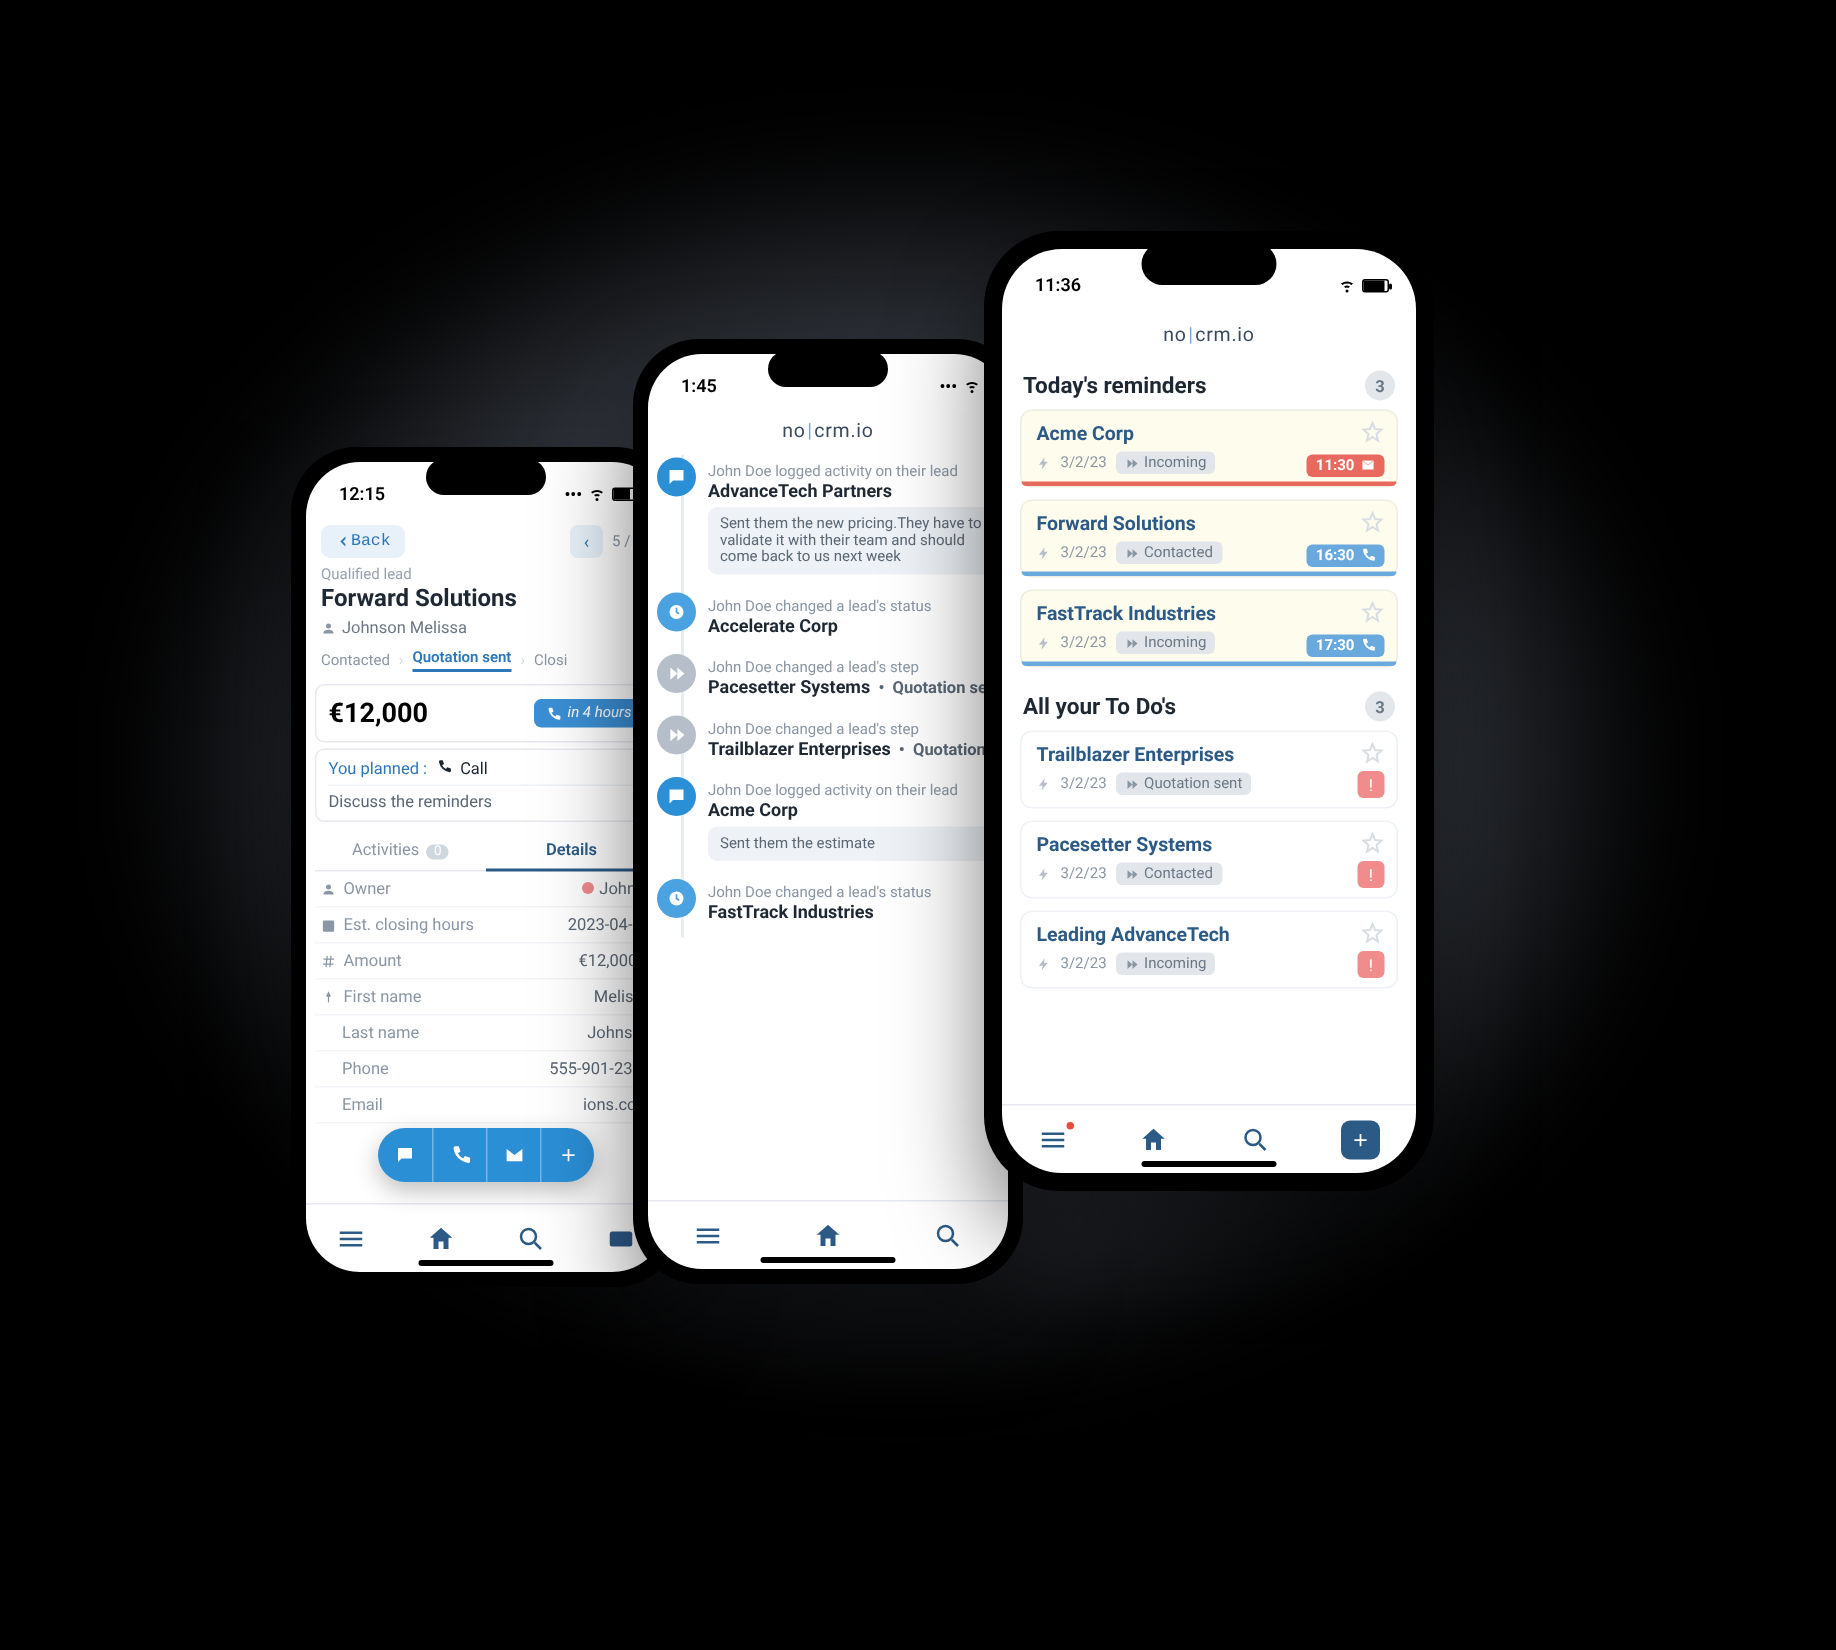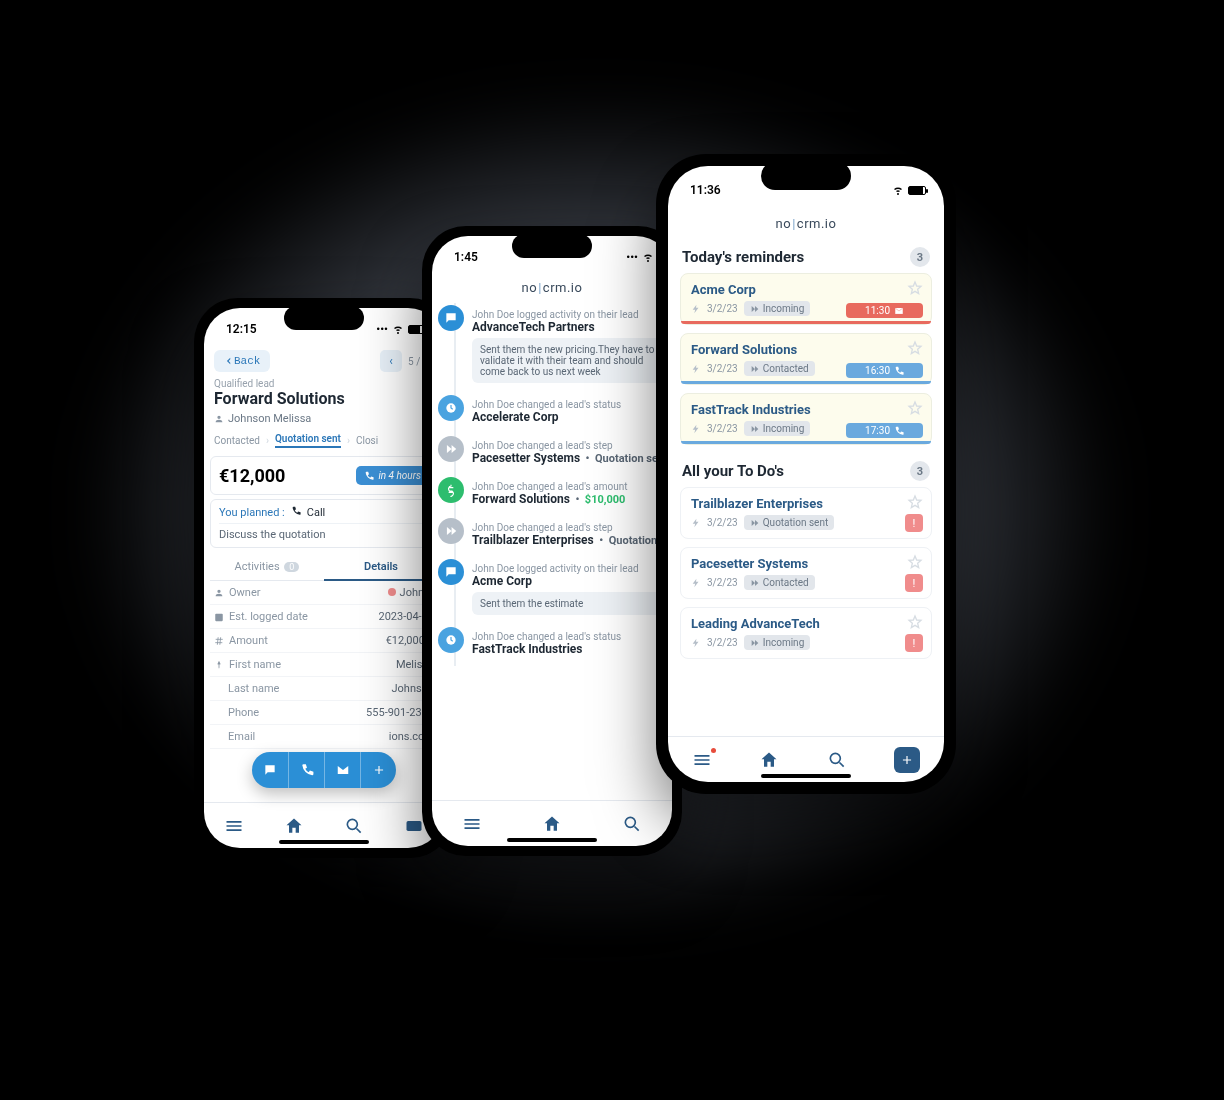--- a/index.html
+++ b/index.html
@@ -122,21 +122,21 @@
   .card {
     background:#fdfced;
     border:1px solid #eceee0;
     border-radius:8px; margin:0 6px 8px; padding:8px 10px 8px;
     position:relative;
   }
   .card.todo { background:#fff; border:1px solid #eef1f5;}
   .card .name { color:#2b5a86; font-weight:700; font-size:13px; }
   .card .row2 { display:flex; align-items:center; gap:6px; margin-top:4px; flex-wrap:wrap;}
   .star { position:absolute; right:8px; top:6px; color:#d7dde3; font-size:14px;}
-  .time-badge { position:absolute; right:8px; bottom:6px; font-size:10px; color:#fff; border-radius:4px; padding:2px 19px; display:flex; gap:4px; align-items:center;}
+  .time-badge { position:absolute; right:8px; bottom:6px; font-size:10px; color:#fff; border-radius:4px; padding:2px 6px; display:flex; gap:4px; font-weight:bold;}
   .tb-red { background:#e86a5e;} .tb-blue{background:#6aa9de;}
   .stripe { position:absolute; left:0; right:0; bottom:0; height:3px; border-radius:0 0 8px 8px;}
   .st-red{background:#e86a5e;} .st-blue{background:#6aa9de;}
   .flag { position:absolute; right:8px; bottom:6px; width:18px;height:18px;background:#f08c8c;border-radius:4px;color:#fff;display:flex;align-items:center;justify-content:center;font-size:11px;}
   .plus-btn { width:26px;height:26px;background:#2b5a86;color:#fff;border-radius:6px;display:flex;align-items:center;justify-content:center;}
 
   
   .svg { width:14px; height:14px; fill:currentColor; vertical-align:middle;}
   .svg12{width:12px;height:12px;} .svg10{width:10px;height:10px;}
 </style>
@@ -203,21 +203,21 @@
       </div>
 
       <div class="plan-box">
         <div class="hd">
           <span>You planned :</span>
           <svg class="svg10" viewBox="0 0 24 24" fill="#1e2833">
               <path d="M6 2h4l2 6-3 2a12 12 0 006 6l2-3 6 2v4a2 2 0 01-2 2A19 19 0 014 4a2 2 0 012-2z"></path>
             </svg>
           <span style="color:#1e2833">Call</span>
         </div>
-        <div>Discuss the quotation</div>
+        <div>Discuss the reminders</div>
       </div>
 
       <div class="tabs2">
         <div>
           <span>Activities</span>
           <span class="badge">0</span>
         </div>
         <div class="on">Details</div>
       </div>
 
@@ -228,21 +228,21 @@
             </svg>
             <span>Owner</span>
           </span>
           <span><span class="owner-dot"></span><span>John D</span></span>
         </div>
       <div class="detail-row">
           <span class="k">
             <svg class="svg10" viewBox="0 0 24 24" fill="#8a96a3">
               <path d="M5 4h14a2 2 0 012 2v14a2 2 0 01-2 2H5a2 2 0 01-2-2V6a2 2 0 012-2zm0 6h14v10H5z"></path>
             </svg>
-            <span>Est. logged date</span>
+            <span>Est. closing hours</span>
           </span>
           <span>2023-04-09</span>
         </div>
       <div class="detail-row">
           <span class="k">
             <svg class="svg10" viewBox="0 0 24 24" fill="#8a96a3">
               <path d="M10 3L8 21M16 3l-2 18M4 8h17M3 16h17" stroke="#8a96a3" stroke-width="2" fill="none"></path>
             </svg>
             <span>Amount</span>
           </span>
@@ -361,29 +361,20 @@
           <div class="tl-item">
             <div class="tl-icon ic-gray">
               <svg class="svg" viewBox="0 0 24 24" fill="#fff">
                 <path d="M5 5l8 7-8 7zM13 5l8 7-8 7z"></path>
               </svg>
             </div>
             <div class="tl-meta">John Doe changed a lead's step</div>
             <div class="tl-title">Pacesetter Systems<span class="tl-extra"> &nbsp;•&nbsp; <span>Quotation sen</span></span></div>
           </div>
           <div class="tl-item">
-            <div class="tl-icon ic-green">
-              <svg class="svg" viewBox="0 0 24 24" fill="#fff">
-                <path d="M12 3v2a5 5 0 00-2 9h4a5 5 0 01-2 9v2M8 8h8M8 16h8" stroke="#fff" stroke-width="2" fill="none"></path>
-              </svg>
-            </div>
-            <div class="tl-meta">John Doe changed a lead's amount</div>
-            <div class="tl-title">Forward Solutions<span class="tl-extra"> &nbsp;•&nbsp; <span class="money">$10,000</span></span></div>
-          </div>
-          <div class="tl-item">
             <div class="tl-icon ic-gray">
               <svg class="svg" viewBox="0 0 24 24" fill="#fff">
                 <path d="M5 5l8 7-8 7zM13 5l8 7-8 7z"></path>
               </svg>
             </div>
             <div class="tl-meta">John Doe changed a lead's step</div>
             <div class="tl-title">Trailblazer Enterprises<span class="tl-extra"> &nbsp;•&nbsp; <span>Quotation s</span></span></div>
           </div>
           <div class="tl-item">
             <div class="tl-icon ic-blue">

